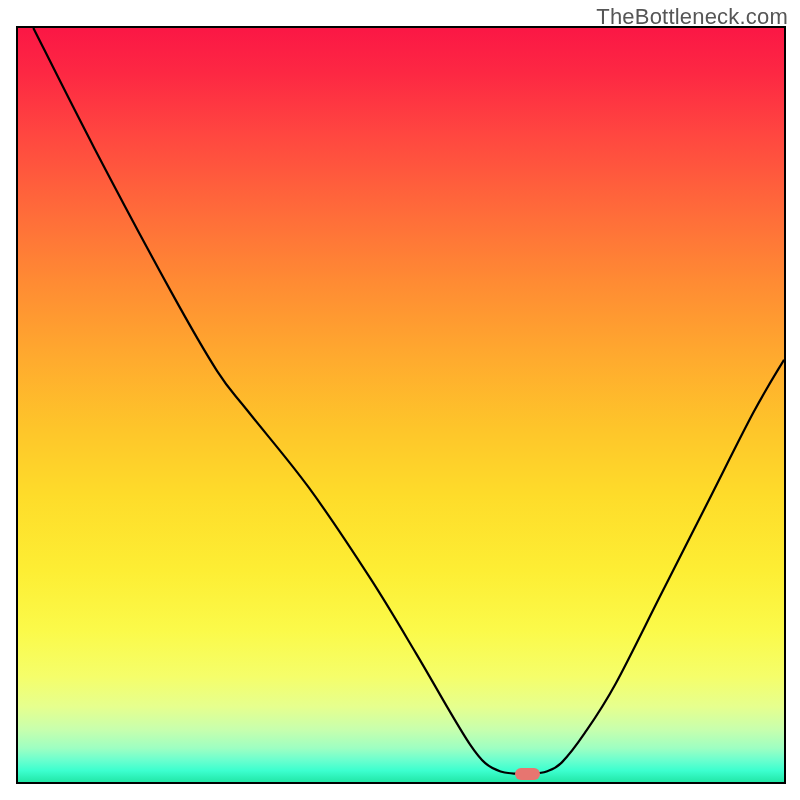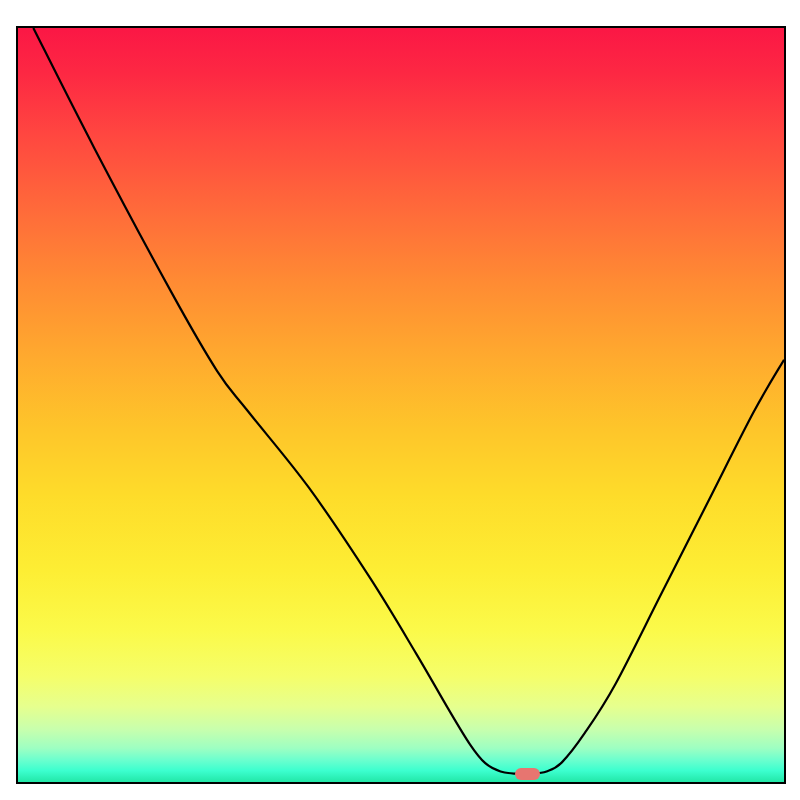--- a/index.html
+++ b/index.html
@@ -68,20 +68,21 @@
   .marker {
     position: absolute;
     border-radius: 10px;
     z-index: 5;
   }
 </style>
 </head>
 <body>
 
 <div class="container">
+  <div class="watermark">TheBottleneck.com</div>
 
   <div class="plot-frame">
     <div class="gradient-bg"></div>
     <svg class="curve-svg" viewBox="0 0 766 754" preserveAspectRatio="none">
       <path id="curve-path" d="M 15.32 0 C 25.533333333333335 20.106666666666666, 53.620000000000005 76.65666666666667, 76.60000000000001 120.63999999999999 C 99.58000000000001 164.6233333333333, 132.77333333333334 226.82833333333332, 153.20000000000002 263.9 C 173.6266666666667 300.97166666666664, 186.39333333333335 323.21466666666663, 199.16 343.07 C 211.92666666666665 362.92533333333336, 214.48 363.55366666666663, 229.79999999999998 383.032 C 245.11999999999998 402.51033333333334, 270.6533333333333 432.04200000000003, 291.08 459.94 C 311.50666666666666 487.83799999999997, 334.4866666666667 522.7733333333333, 352.36 550.42 C 370.23333333333335 578.0666666666666, 385.55333333333334 604.4566666666666, 398.32 625.8199999999999 C 411.08666666666664 647.1833333333333, 420.02333333333337 663.52, 428.96000000000004 678.6 C 437.8966666666667 693.6800000000001, 445.5566666666667 706.875, 451.94 716.3 C 458.3233333333333 725.7249999999999, 462.1533333333333 730.626, 467.26 735.15 C 472.3666666666667 739.674, 477.4733333333333 741.6846666666667, 482.58 743.444 C 487.68666666666667 745.2033333333333, 492.79333333333335 745.329, 497.90000000000003 745.706 C 503.0066666666667 746.0830000000001, 508.11333333333334 746.0830000000001, 513.22 745.706 C 518.3266666666667 745.329, 523.4333333333333 745.329, 528.54 743.444 C 533.6466666666666 741.559, 537.4766666666667 740.805, 543.86 734.396 C 550.2433333333333 727.987, 557.9033333333334 718.0593333333334, 566.84 704.99 C 575.7766666666666 691.9206666666666, 584.7133333333334 679.2283333333334, 597.48 655.98 C 610.2466666666667 632.7316666666667, 628.1199999999999 595.66, 643.4399999999999 565.5 C 658.76 535.34, 674.0799999999999 505.17999999999995, 689.4 475.02 C 704.72 444.86, 722.5933333333334 408.4166666666667, 735.36 384.54 C 748.1266666666667 360.66333333333336, 760.8933333333333 340.5566666666666, 766 331.75999999999993" fill="none" stroke="#000000" stroke-width="2.2"></path>
     </svg>
     <div id="marker" class="marker" style="left: 497.134px; top: 740.428px; width: 24.512px; height: 12.064px; background: rgb(231, 117, 112); border-radius: 10px;"></div>
   </div>
 </div>
 

